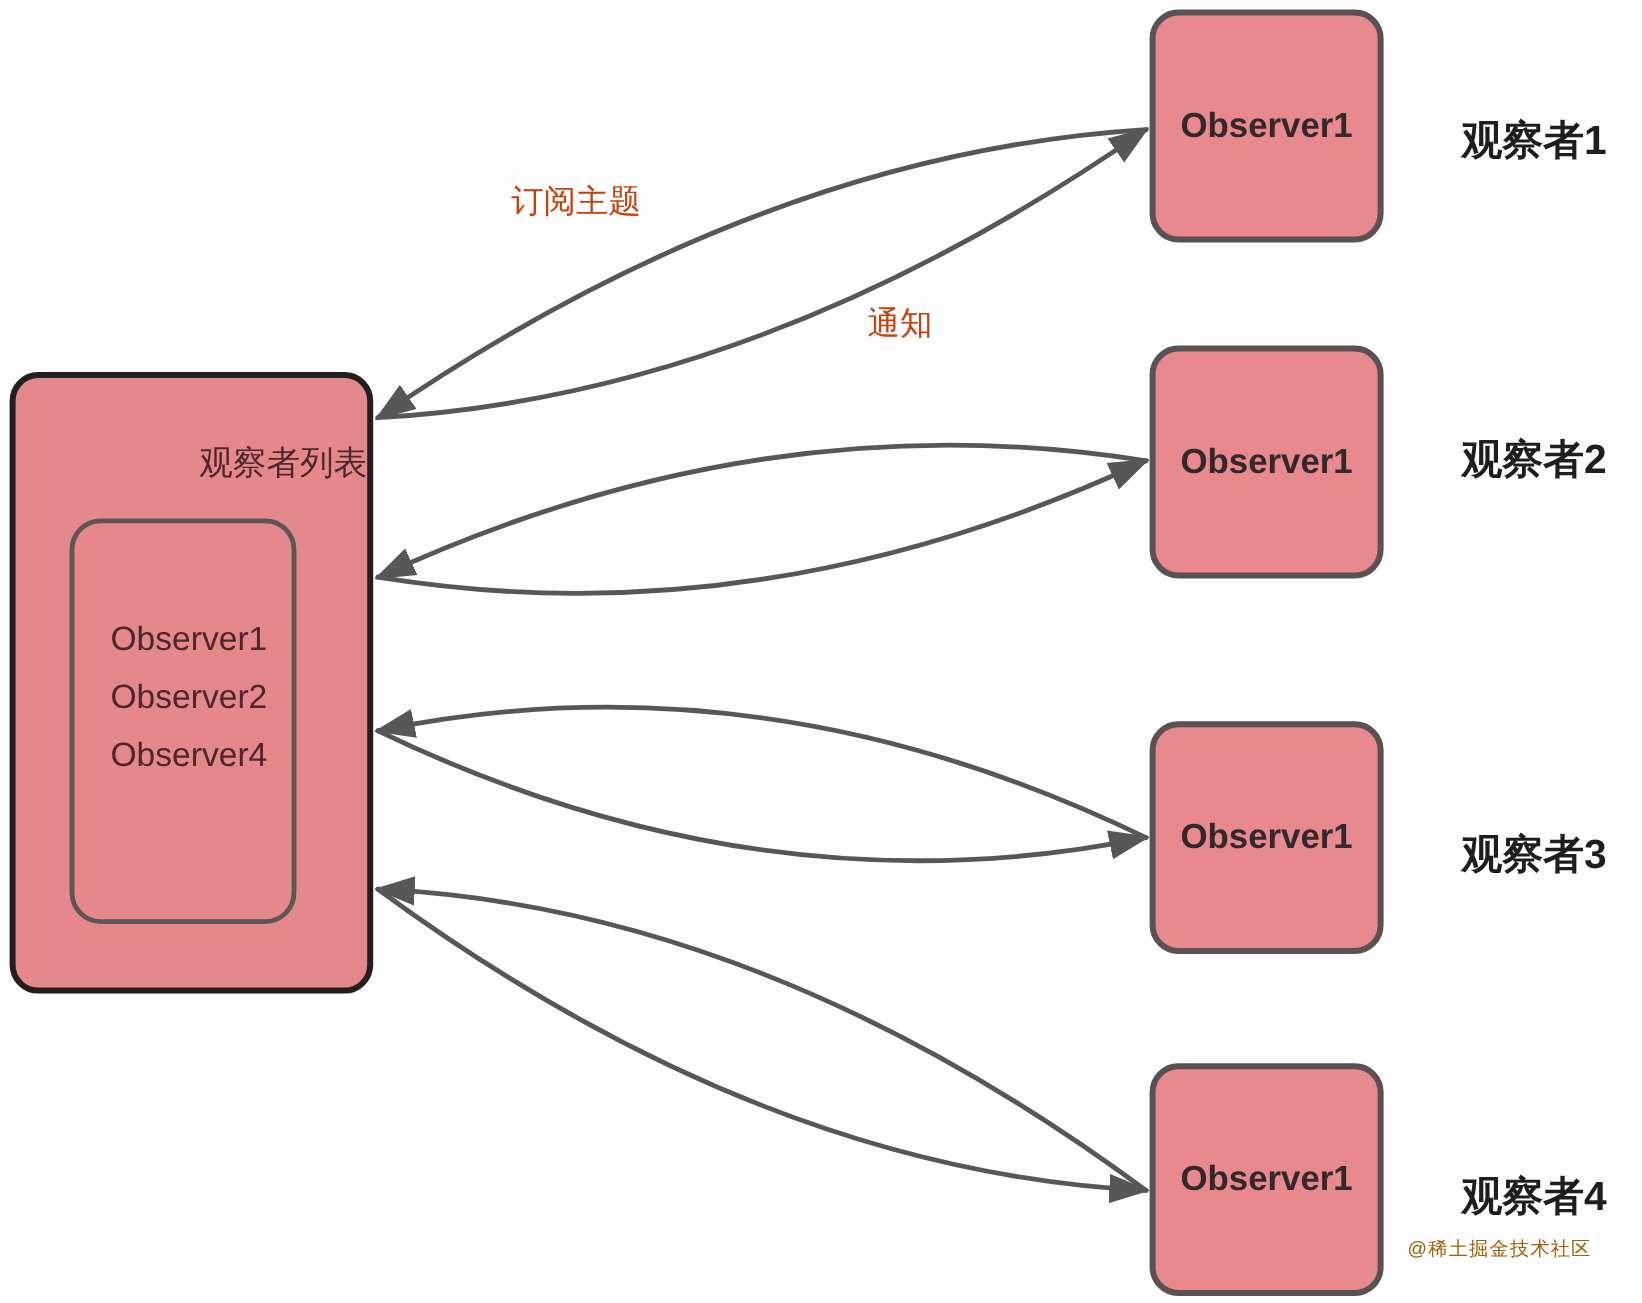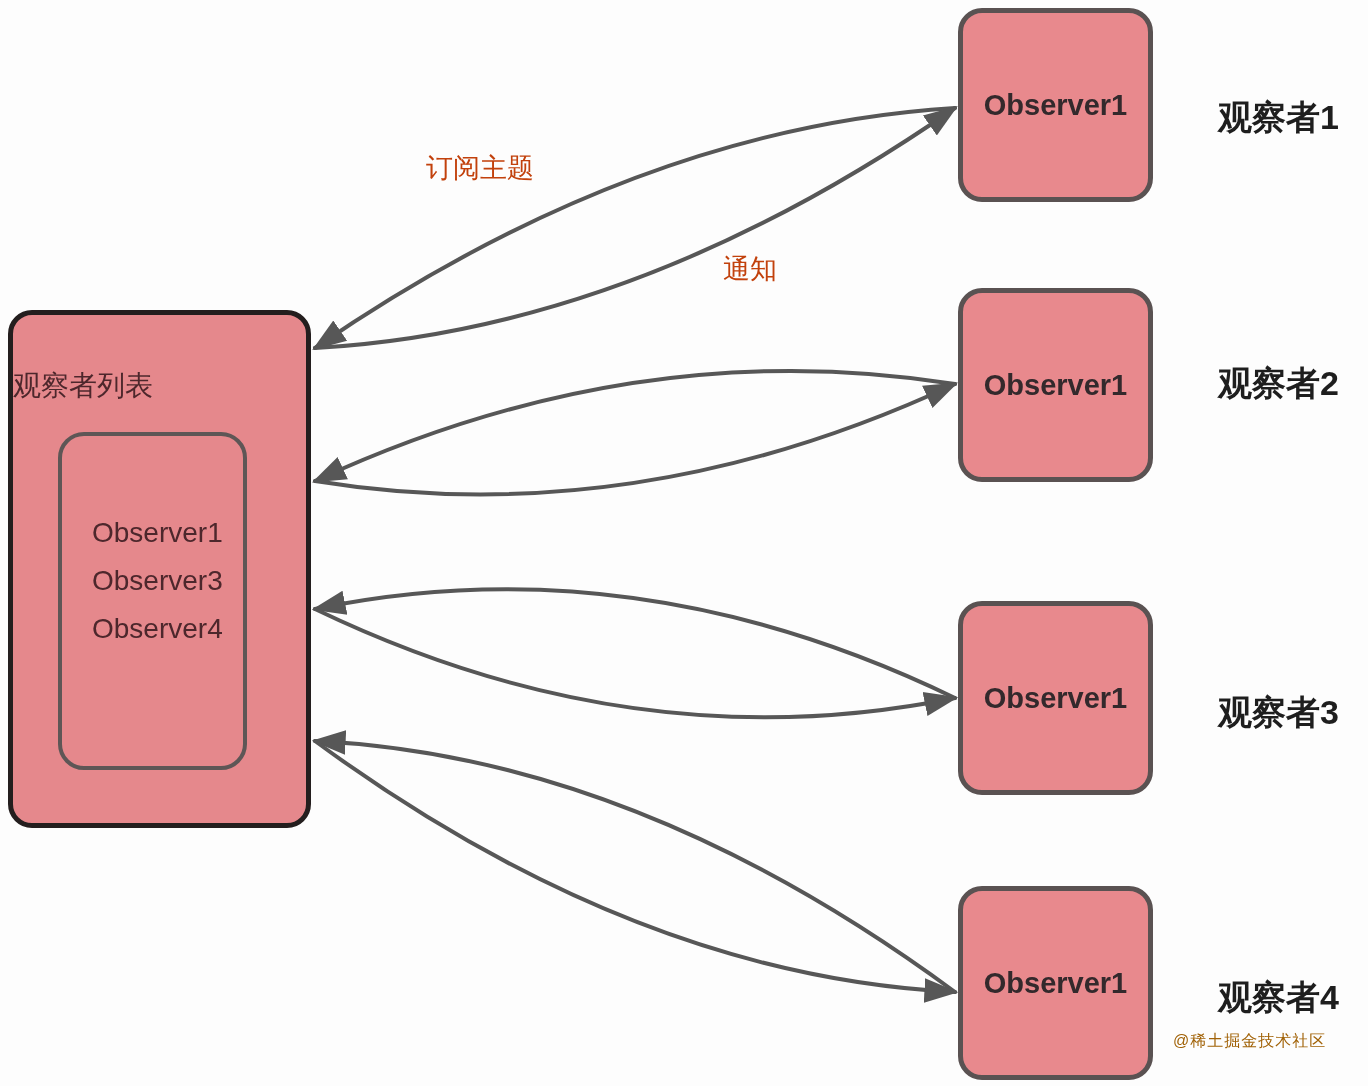--- a/index.html
+++ b/index.html
@@ -39,21 +39,21 @@
     left: 8px; top: 310px;
     width: 293px; height: 508px;
     background: #e5888c;
     border: 5px solid #241e1e;
     border-radius: 24px;
   }
   .list-title {
     position: absolute;
     left: 0; top: 52px;
     width: 100%;
-    text-align: left;
+    text-align: right;
     font-size: 28px;
     color: #4d272c;
     white-space: nowrap;
   }
   .inner-box {
     position: absolute;
     left: 45px; top: 117px;
     width: 189px; height: 338px;
     border: 4px solid #5e5656;
     border-radius: 26px;
@@ -139,21 +139,21 @@
     <path class="curve" d="M955,992 Q635,756 315,741" marker-end="url(#arrowhead)"></path>
     <path class="curve" d="M315,741 Q635,976 955,992" marker-end="url(#arrowhead)"></path>
   </svg>
 
 
   <div class="subject-box">
     <div class="list-title">观察者列表</div>
     <div class="inner-box">
       <div class="inner-list">
         <div class="list-item">Observer1</div>
-        <div class="list-item">Observer3</div>
+        <div class="list-item">Observer2</div>
         <div class="list-item">Observer4</div>
       </div>
     </div>
   </div>
 
   <div class="edge-label subscribe">订阅主题</div>
   <div class="edge-label notify">通知</div>
 
   <div class="observer-box" style="top: 8px;">
     <span class="observer-box-label">Observer1</span>

